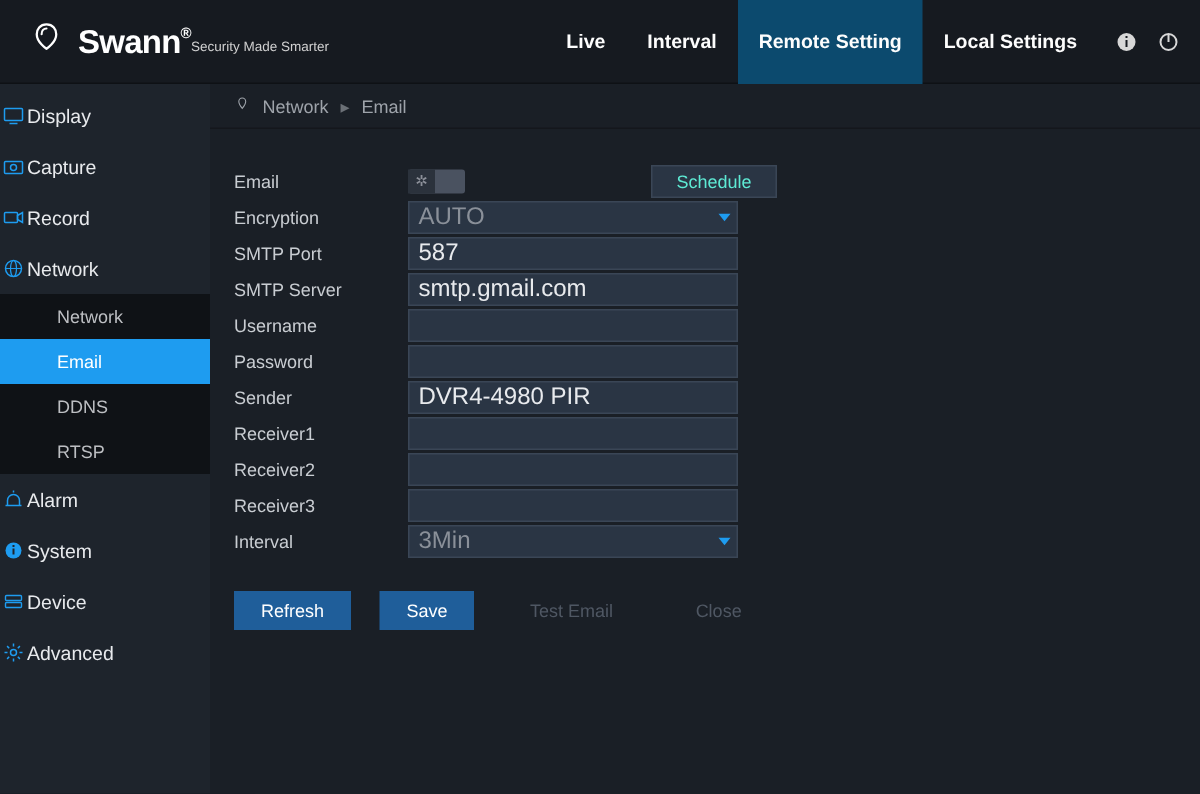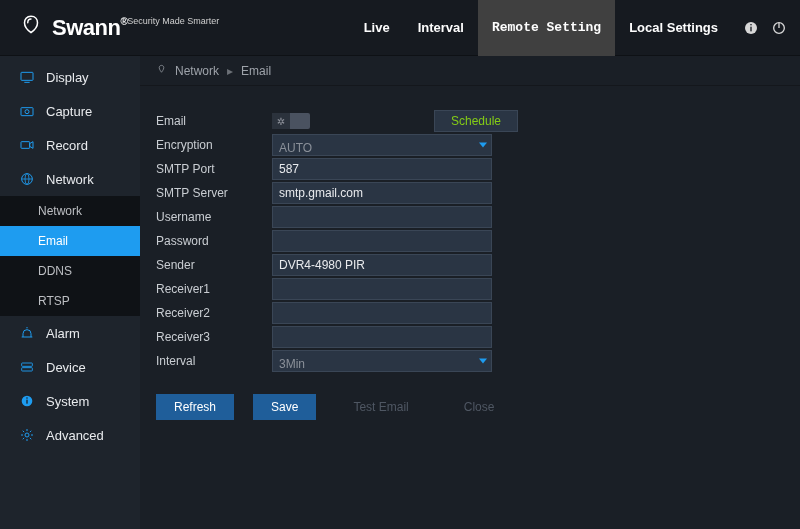--- a/index.html
+++ b/index.html
@@ -26,51 +26,49 @@
     align-items: center;
     gap: 8px;
   }
   .logo-text {
     font-size: 22px;
     font-weight: bold;
     color: #ffffff;
     letter-spacing: -0.5px;
   }
   .logo-wrap { display:flex; flex-direction:row; line-height:1; }
-  .tagline { font-size: 9px; color: #d0d0d0; margin-top: 0; }
+  .tagline { font-size: 9px; color: #d0d0d0; margin-top: 10px; }
   .nav {
     display: flex;
     align-items: center;
   }
   .nav-item {
     padding: 0 14px;
     height: 56px;
     display: flex;
     align-items: center;
     color: #fdfdfd;
     font-size: 13px;
     font-weight: bold;
     cursor: pointer;
   }
-  .nav-item.active { background: #404040; font-family: Liberation Mono, monospace; }
+  .nav-item.active { background: #0c4a6e; }
   .header-icons { display:flex; gap: 10px; margin-left: 10px; align-items:center;}
   .hicon { width: 18px; height:18px; display:flex; align-items:center; justify-content:center; cursor:pointer; color:#d7d7d7;}
   .main { display:flex; height: calc(529px - 56px); }
   .sidebar {
     width: 140px;
     background: #1e242c;
     overflow: hidden;
     padding-top: 4px;
   }
   .side-item {
     height: 34px;
     display: flex;
     align-items: center;
-    gap: 10px;
-    padding-left: 18px;
     cursor: pointer;
     color: #e8eaed;
     font-size: 13px;
   }
   .side-item .icon { width:18px; height:18px; display:flex; align-items:center; justify-content:center; color:#1e9cf0; }
   .side-sub {
     background: #0f1216;
   }
   .side-sub-item {
     height: 30px;
@@ -114,24 +112,24 @@
     width: 116px;
     color: #c9cdd2;
     font-size: 12px;
   }
   .field {
     width: 220px;
     height: 22px;
     background: #2a3544;
     border: 1px solid #3a4656;
     color: #e8eaed;
-    font-size: 12px;
+    font-size: 16px;
     padding: 0 6px;
     display: flex;
-    align-items: flex-end;
+    align-items: center;
     position: relative;
   }
   .field.disabled { color: #8a9099; background: #2a3544; }
   .field .caret {
     position:absolute; right:4px; top:50%; transform:translateY(-50%);
     width:0;height:0;border-left:4px solid transparent;border-right:4px solid transparent;border-top:5px solid #1e9cf0;
   }
   input.field { outline:none; }
   .toggle {
     width: 38px; height: 16px;
@@ -147,21 +145,21 @@
     position: absolute; left:0; top:0;
     display:flex; align-items:center; justify-content:center;
   }
   .gear-mini { color:#8c9099; font-size:10px; }
   .schedule-btn {
     margin-left: 124px;
     height: 22px;
     padding: 0 16px;
     background: #2a3544;
     border:1px solid #3a4656;
-    color:#84cc16;
+    color:#5eead4;
     font-size:12px;
     display:flex; align-items:center;
     cursor:pointer;
   }
   .btn-row { display:flex; gap:19px; margin-top: 22px; align-items:center; }
   .btn {
     height: 26px;
     padding: 0 18px;
     background: #1f5e9a;
     color: #ffffff;
@@ -269,36 +267,36 @@
           <svg width="16" height="16" viewBox="0 0 24 24" fill="none">
             <path d="M6 18v-5a6 6 0 0112 0v5" stroke="#1e9cf0" stroke-width="1.5"></path>
             <line x1="4" y1="18" x2="20" y2="18" stroke="#1e9cf0" stroke-width="1.5"></line>
             <line x1="12" y1="3" x2="12" y2="5" stroke="#1e9cf0" stroke-width="1.5"></line>
           </svg>
         </span>
       <span>Alarm</span>
     </div>
     <div class="side-item">
       <span class="icon">
-          <svg width="16" height="16" viewBox="0 0 24 24" fill="none">
-            <rect x="4" y="6" width="16" height="5" rx="1" stroke="#1e9cf0" stroke-width="1.4"></rect>
-            <rect x="4" y="13" width="16" height="5" rx="1" stroke="#1e9cf0" stroke-width="1.4"></rect>
-          </svg>
-        </span>
-      <span>Device</span>
-    </div>
-    <div class="side-item">
-      <span class="icon">
           <svg width="16" height="16" viewBox="0 0 24 24">
             <circle cx="12" cy="12" r="8" fill="#1e9cf0"></circle>
             <rect x="11" y="10" width="2" height="6" fill="#1e242c"></rect>
             <rect x="11" y="6.5" width="2" height="2" fill="#1e242c"></rect>
           </svg>
         </span>
       <span>System</span>
+    </div>
+    <div class="side-item">
+      <span class="icon">
+          <svg width="16" height="16" viewBox="0 0 24 24" fill="none">
+            <rect x="4" y="6" width="16" height="5" rx="1" stroke="#1e9cf0" stroke-width="1.4"></rect>
+            <rect x="4" y="13" width="16" height="5" rx="1" stroke="#1e9cf0" stroke-width="1.4"></rect>
+          </svg>
+        </span>
+      <span>Device</span>
     </div>
     <div class="side-item">
       <span class="icon">
           <svg width="16" height="16" viewBox="0 0 24 24" fill="none">
             <circle cx="12" cy="12" r="3" stroke="#1e9cf0" stroke-width="1.5"></circle>
             <path d="M12 3v3M12 18v3M3 12h3M18 12h3M5.6 5.6l2.1 2.1M16.3 16.3l2.1 2.1M18.4 5.6l-2.1 2.1M7.7 16.3l-2.1 2.1" stroke="#1e9cf0" stroke-width="1.5"></path>
           </svg>
         </span>
       <span>Advanced</span>
     </div>

